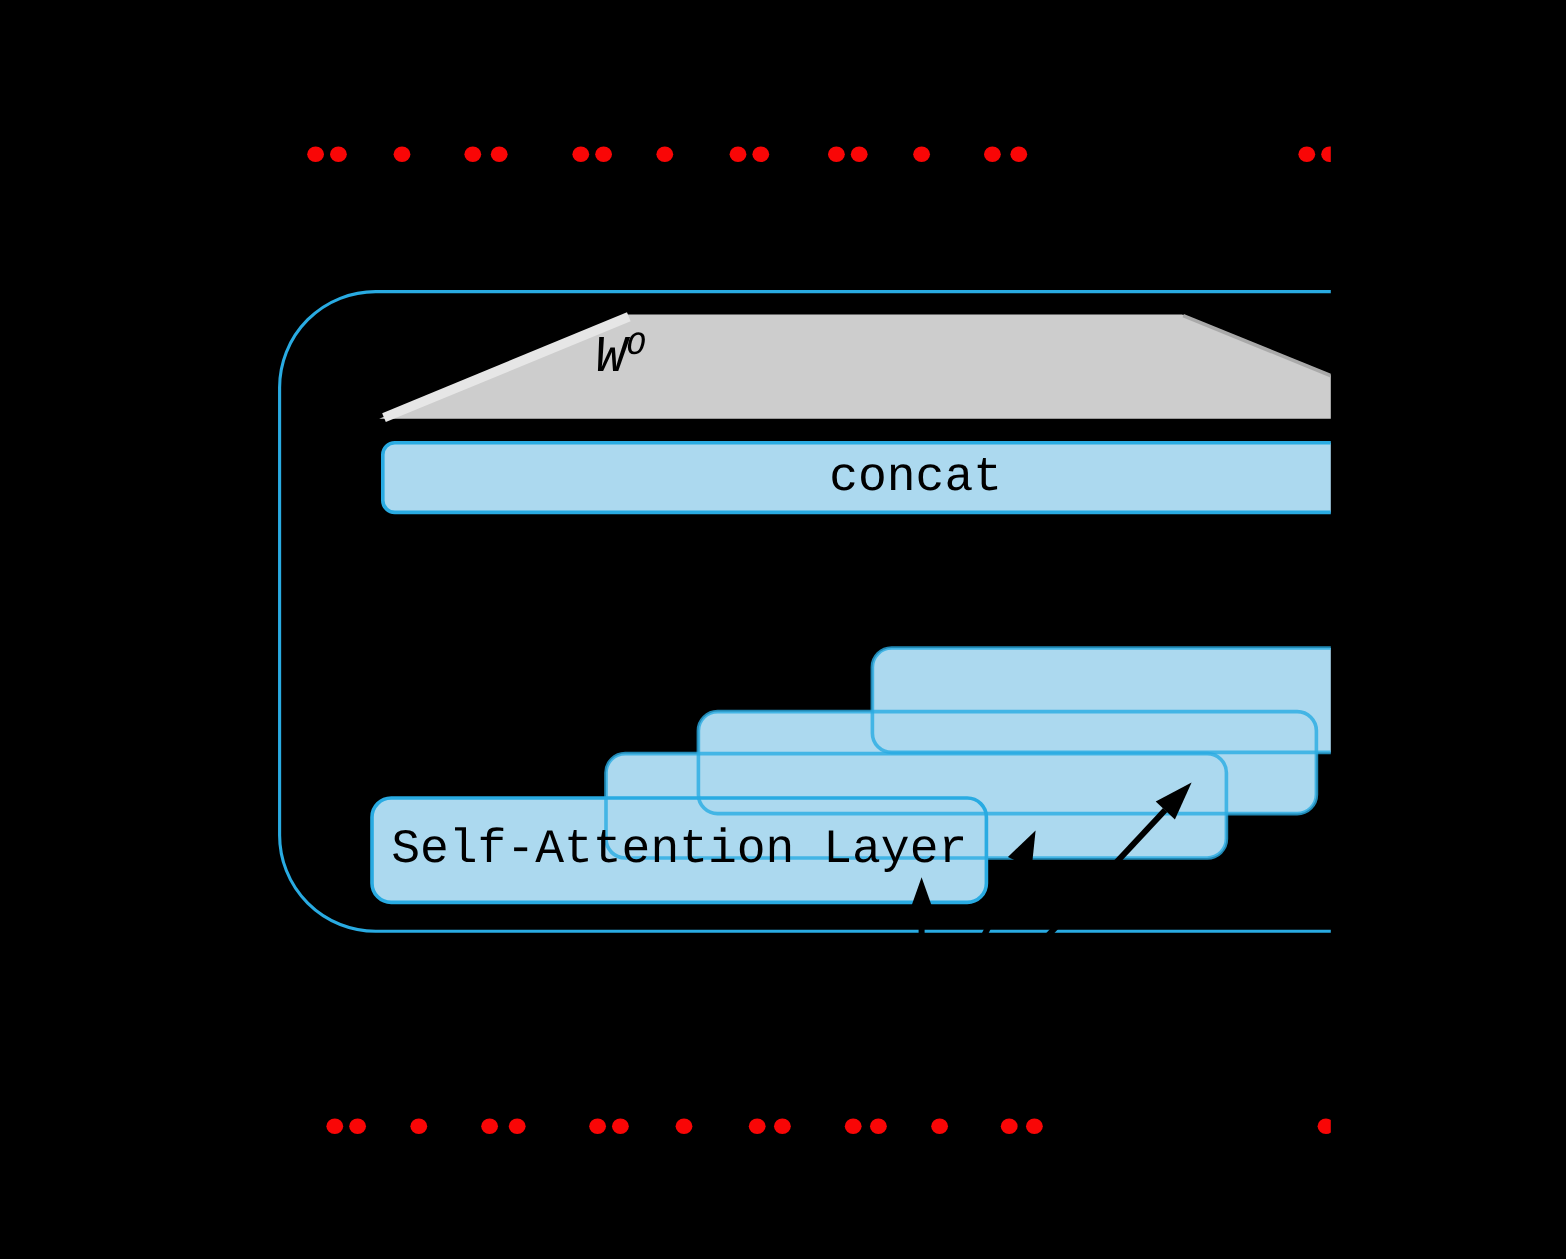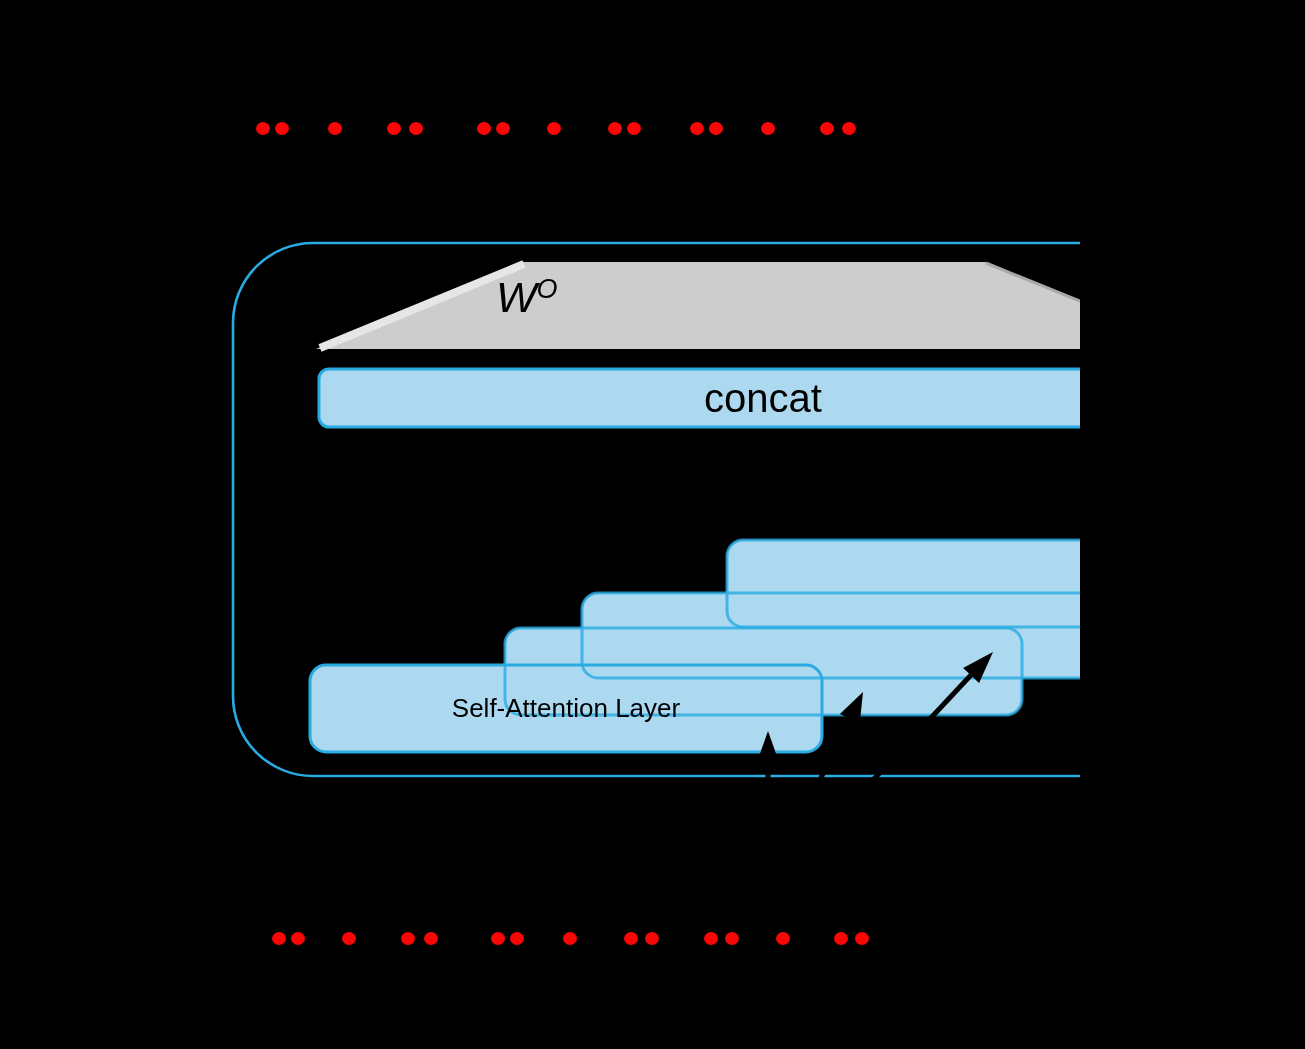--- a/index.html
+++ b/index.html
@@ -1,17 +1,17 @@
 <!DOCTYPE html>
 <html style="--accent-blue: #29ABE2; --box-fill: #ACD9EF; --trapezoid-gray: #CDCDCD; --trapezoid-edge-light: #E6E6E6; --trapezoid-edge-dark: #A9A9A9; --dot-red: #F90606; --label-black: #000000;"><head>
 <meta charset="utf-8">
 <style>
   html,body{margin:0;padding:0;background:#000;}
   #stage{position:relative;width:1080px;height:1049px;overflow:hidden;
-         font-family:Liberation Sans, sans-serif;}
+         font-family:Liberation Mono, monospace;padding-left:29px;}
   #diagram-svg{position:absolute;left:0;top:0;z-index:1;}
 
   
   .container-outline{fill:none;stroke:var(--accent-blue);stroke-width:2.6px;}
   .trap{fill:var(--trapezoid-gray);stroke:none;}
   .trap-light{stroke:var(--trapezoid-edge-light);stroke-width:8px;fill:none;}
   .trap-dark{stroke:var(--trapezoid-edge-dark);stroke-width:3px;fill:none;}
   .fill-blue{fill:var(--box-fill);stroke:none;}
   .stroke-blue{fill:none;stroke:var(--accent-blue);stroke-width:3px;}
   .back-stroke{opacity:.8;}
@@ -24,21 +24,21 @@
 
   
   .overlay{position:absolute;z-index:3;color:var(--label-black);}
   .wo-label{left:496px;top:276px;font-style:italic;font-size:43px;line-height:1;}
   .wo-label sup{font-size:27px;line-height:1;vertical-align:14px;}
   .concat-label{left:319px;top:369px;width:888px;height:58px;
                 display:flex;align-items:center;justify-content:center;
                 font-size:40px;}
   .attn-label{left:310px;top:665px;width:512px;height:87px;
               display:flex;align-items:center;justify-content:center;
-              font-size:26px;white-space:nowrap;}
+              font-size:40px;white-space:nowrap;}
 </style>
 </head>
 <body style="background: rgb(0, 0, 0);">
 
 <div id="stage">
 
   <svg id="diagram-svg" width="1305" height="1049" viewBox="0 0 1305 1049">
 
     <rect class="container-outline" x="233" y="243" width="1058" height="533" rx="80"></rect>
 

